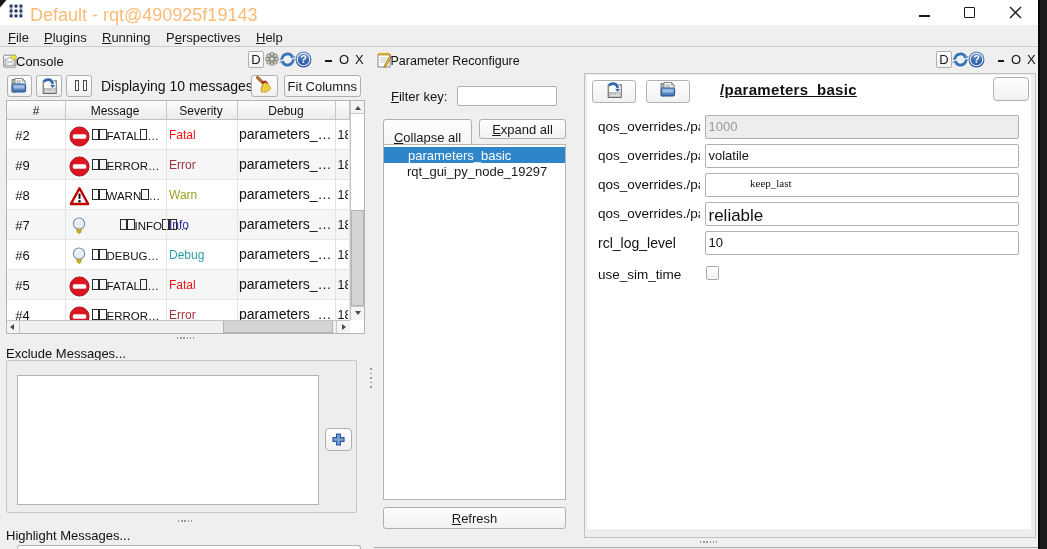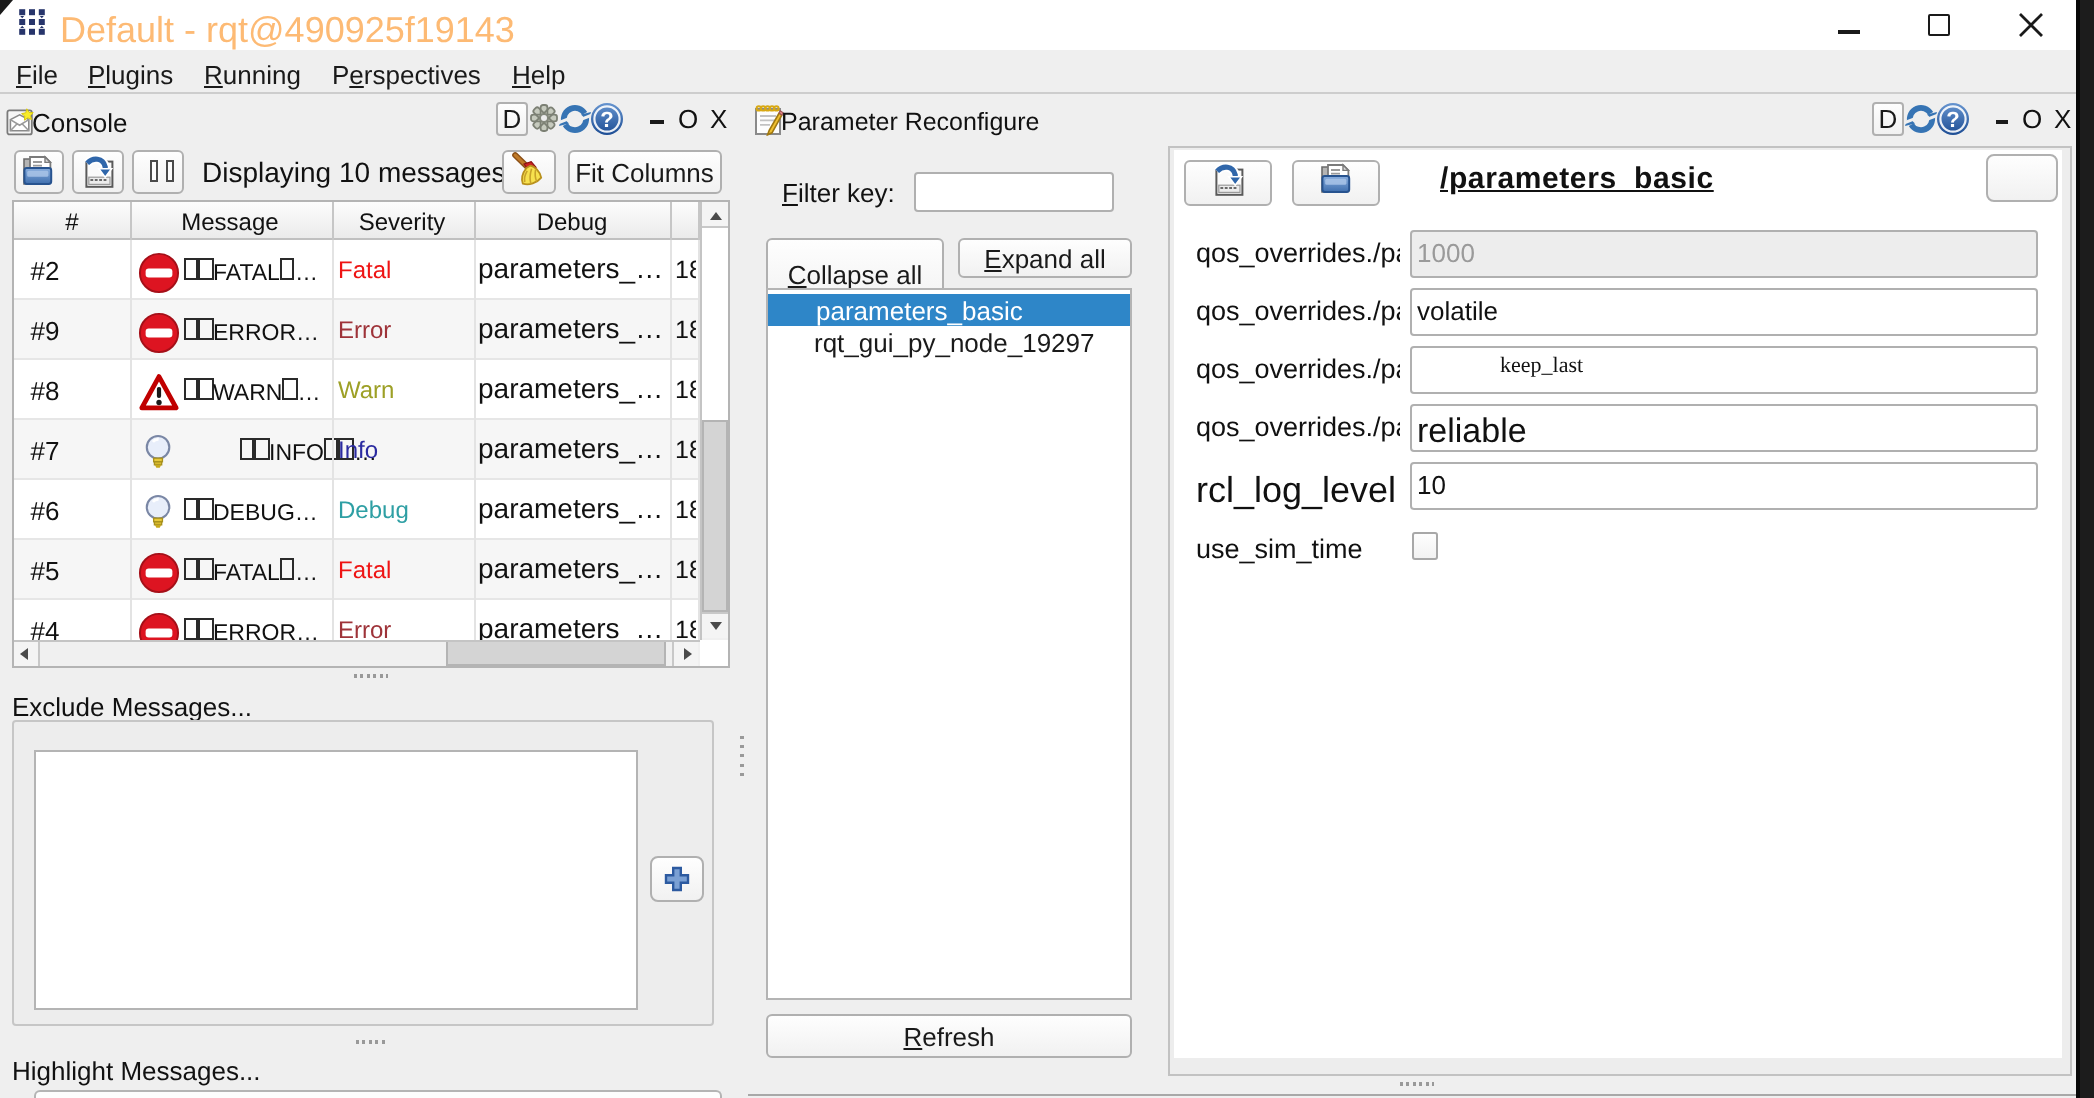--- a/index.html
+++ b/index.html
@@ -366,18 +366,18 @@
   <div class="abs" style="left:708.5px;top:119px;font-size:13px;color:#9a9a9a;">1000</div>
   <div class="abs txt" style="left:598px;top:148px;width:102px;overflow:hidden;font-size:13.5px;">qos_overrides./parameter</div>
   <div class="input abs" style="left:705px;top:144px;width:314px;height:23.5px;"></div>
   <div class="abs txt" style="left:708.5px;top:148px;font-size:13px;">volatile</div>
   <div class="abs txt" style="left:598px;top:177px;width:102px;overflow:hidden;font-size:13.5px;">qos_overrides./parameter</div>
   <div class="input abs" style="left:705px;top:173px;width:314px;height:23.5px;"></div>
   <div class="abs txt" style="left:750px;top:177px;font-size:11px;font-family:Liberation Serif, serif;">keep_last</div>
   <div class="abs txt" style="left:598px;top:206px;width:102px;overflow:hidden;font-size:13.5px;">qos_overrides./parameter</div>
   <div class="input abs" style="left:705px;top:202px;width:314px;height:23.5px;"></div>
   <div class="abs txt" style="left:708.5px;top:206px;font-size:17px;">reliable</div>
-  <div class="abs txt" style="left:598px;top:235px;width:102px;overflow:hidden;font-size:18px;">rcl_log_level</div>
+  <div class="abs txt" style="left:598px;top:235px;width:102px;overflow:hidden;font-size:14px;">rcl_log_level</div>
   <div class="input abs" style="left:705px;top:231px;width:314px;height:23.5px;"></div>
   <div class="abs txt" style="left:708.5px;top:235px;font-size:13px;">10</div>
   <div class="abs txt" style="left:598px;top:267px;font-size:13.5px;">use_sim_time</div>
   <div class="abs" style="left:705.5px;top:266px;width:13.5px;height:13.5px;box-sizing:border-box;border:1px solid #a8a8a8;border-radius:1.5px;background:linear-gradient(#fefefe,#f2f2f2);"></div>
 </div>
 
 </body></html>

